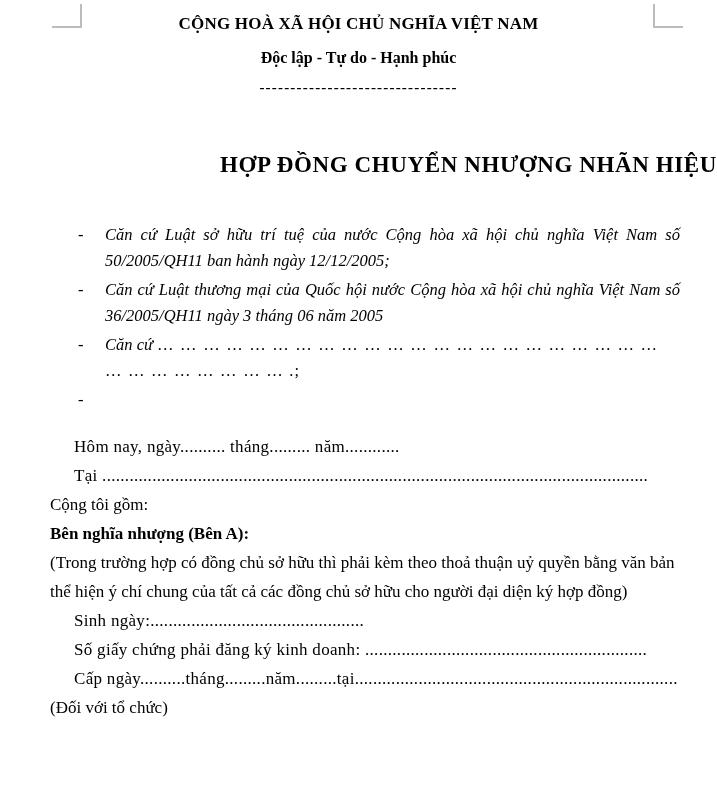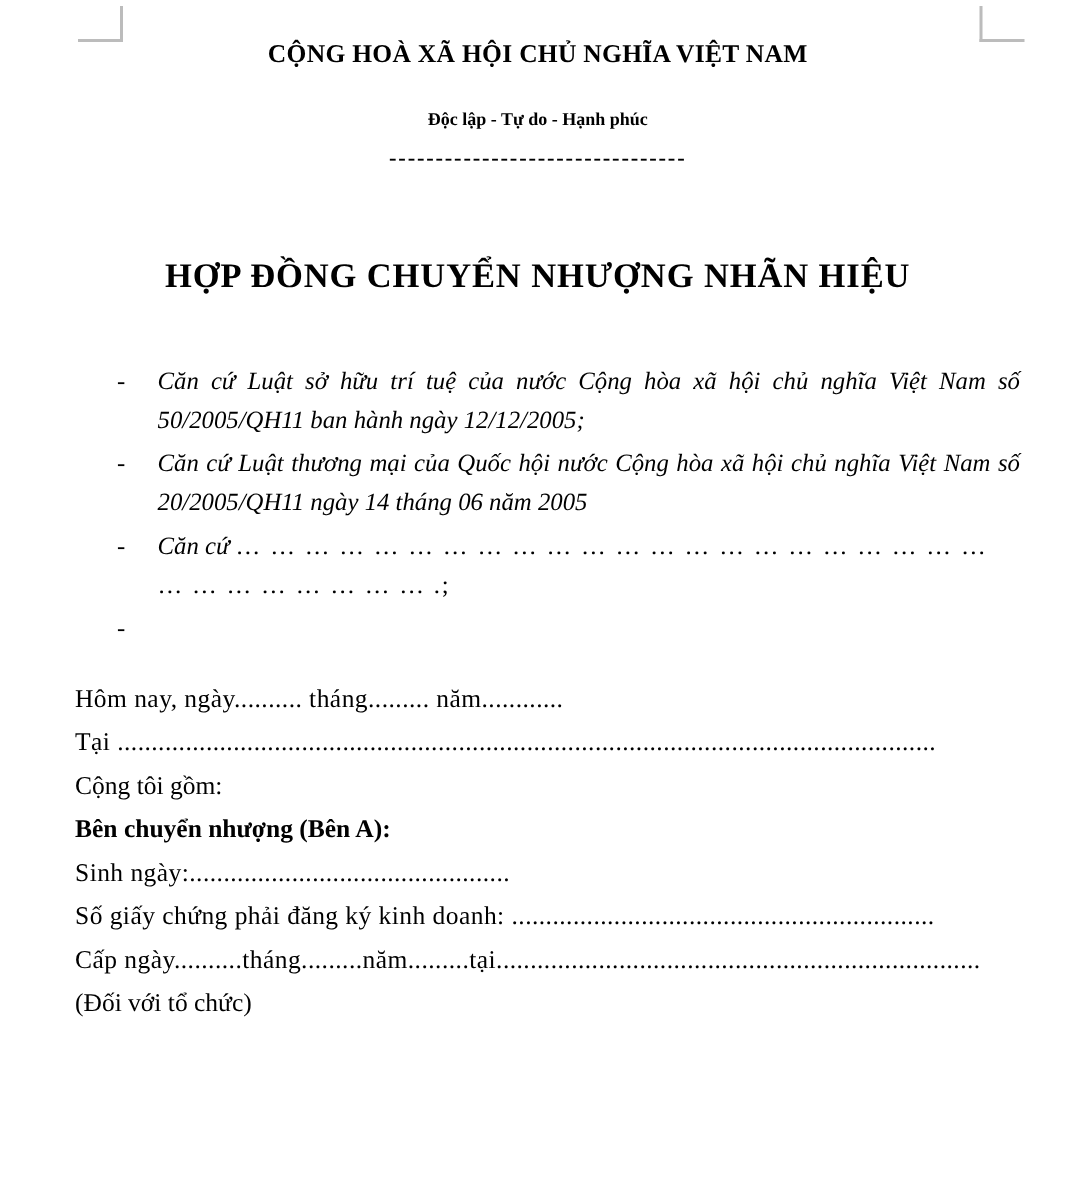--- a/index.html
+++ b/index.html
@@ -42,45 +42,45 @@
     width: 717px;
     height: 800px;
   }
 
   
   .nat-heading {
     text-align: center;
     font-weight: bold;
     font-size: 17px;
     letter-spacing: 0.2px;
-    margin: 12px;
+    margin: 0;
     padding-top: 14px;
     line-height: 1.2;
   }
   .nat-subheading {
     text-align: center;
     font-weight: bold;
-    font-size: 12px;
+    font-size: 16px;
     margin: 0;
     padding-top: 14px;
     line-height: 1.2;
   }
   .nat-rule {
     text-align: center;
     font-size: 15px;
     font-weight: bold;
     letter-spacing: 1.2px;
     margin: 0;
     padding-top: 12px;
     line-height: 1;
   }
 
   
   .doc-title {
-    text-align: center;
+    text-align: right;
     font-weight: bold;
     font-size: 23px;
     letter-spacing: 0.6px;
     margin: 0;
     padding-top: 56px;
     line-height: 1.2;
   }
 
   
   .basis-list {
@@ -122,20 +122,21 @@
     overflow: hidden;
   }
   .line.wrap {
     white-space: normal;
   }
   .line.bold {
     font-weight: bold;
   }
   .leader {
     letter-spacing: 0.3px;
+    margin-left: 24px;
   }
 </style>
 </head>
 <body>
 
 <div class="page">
 
   <div class="corner-mark corner-tl"></div>
   <div class="corner-mark corner-tr"></div>
 
@@ -149,21 +150,21 @@
 
   <ul class="basis-list">
 
     <li class="basis-item justify">
       <span class="bullet">-</span>
       <span>Căn cứ Luật sở hữu trí tuệ của nước Cộng hòa xã hội chủ nghĩa Việt Nam số 50/2005/QH11 ban hành ngày 12/12/2005;</span>
     </li>
 
     <li class="basis-item justify">
       <span class="bullet">-</span>
-      <span>Căn cứ Luật thương mại của Quốc hội nước Cộng hòa xã hội chủ nghĩa Việt Nam số 20/2005/QH11 ngày 14 tháng 06 năm 2005</span>
+      <span>Căn cứ Luật thương mại của Quốc hội nước Cộng hòa xã hội chủ nghĩa Việt Nam số 36/2005/QH11 ngày 3 tháng 06 năm 2005</span>
     </li>
 
     <li class="basis-item">
       <span class="bullet">-</span>
       <span>Căn cứ </span><span class="leader-sparse">… … … … … … … … … … … … … … … … … … … … … … … … … … … … … … .;</span>
     </li>
 
     <li class="basis-item">
       <span class="bullet">-</span>
     </li>
@@ -171,23 +172,24 @@
   </ul>
 
   <div class="body-block">
 
     <p class="line leader">Hôm nay, ngày.......... tháng......... năm............</p>
 
     <p class="line leader">Tại ........................................................................................................................</p>
 
     <p class="line">Cộng tôi gồm:</p>
 
-    <p class="line bold">Bên chuyển nhượng (Bên A):</p>
-
-
+    <p class="line bold">Bên nghĩa nhượng (Bên A):</p>
+
+
+    <p class="line wrap">(Trong trường hợp có đồng chủ sở hữu thì phải kèm theo thoả thuận uỷ quyền bằng văn bản thể hiện ý chí chung của tất cả các đồng chủ sở hữu cho người đại diện ký hợp đồng)</p>
 
 
     <p class="line leader">Sinh ngày:...............................................</p>
 
     <p class="line leader">Số giấy chứng phải đăng ký kinh doanh: ..............................................................</p>
 
     <p class="line leader">Cấp ngày..........tháng.........năm.........tại.......................................................................</p>
 
     <p class="line">(Đối với tổ chức)</p>
 

